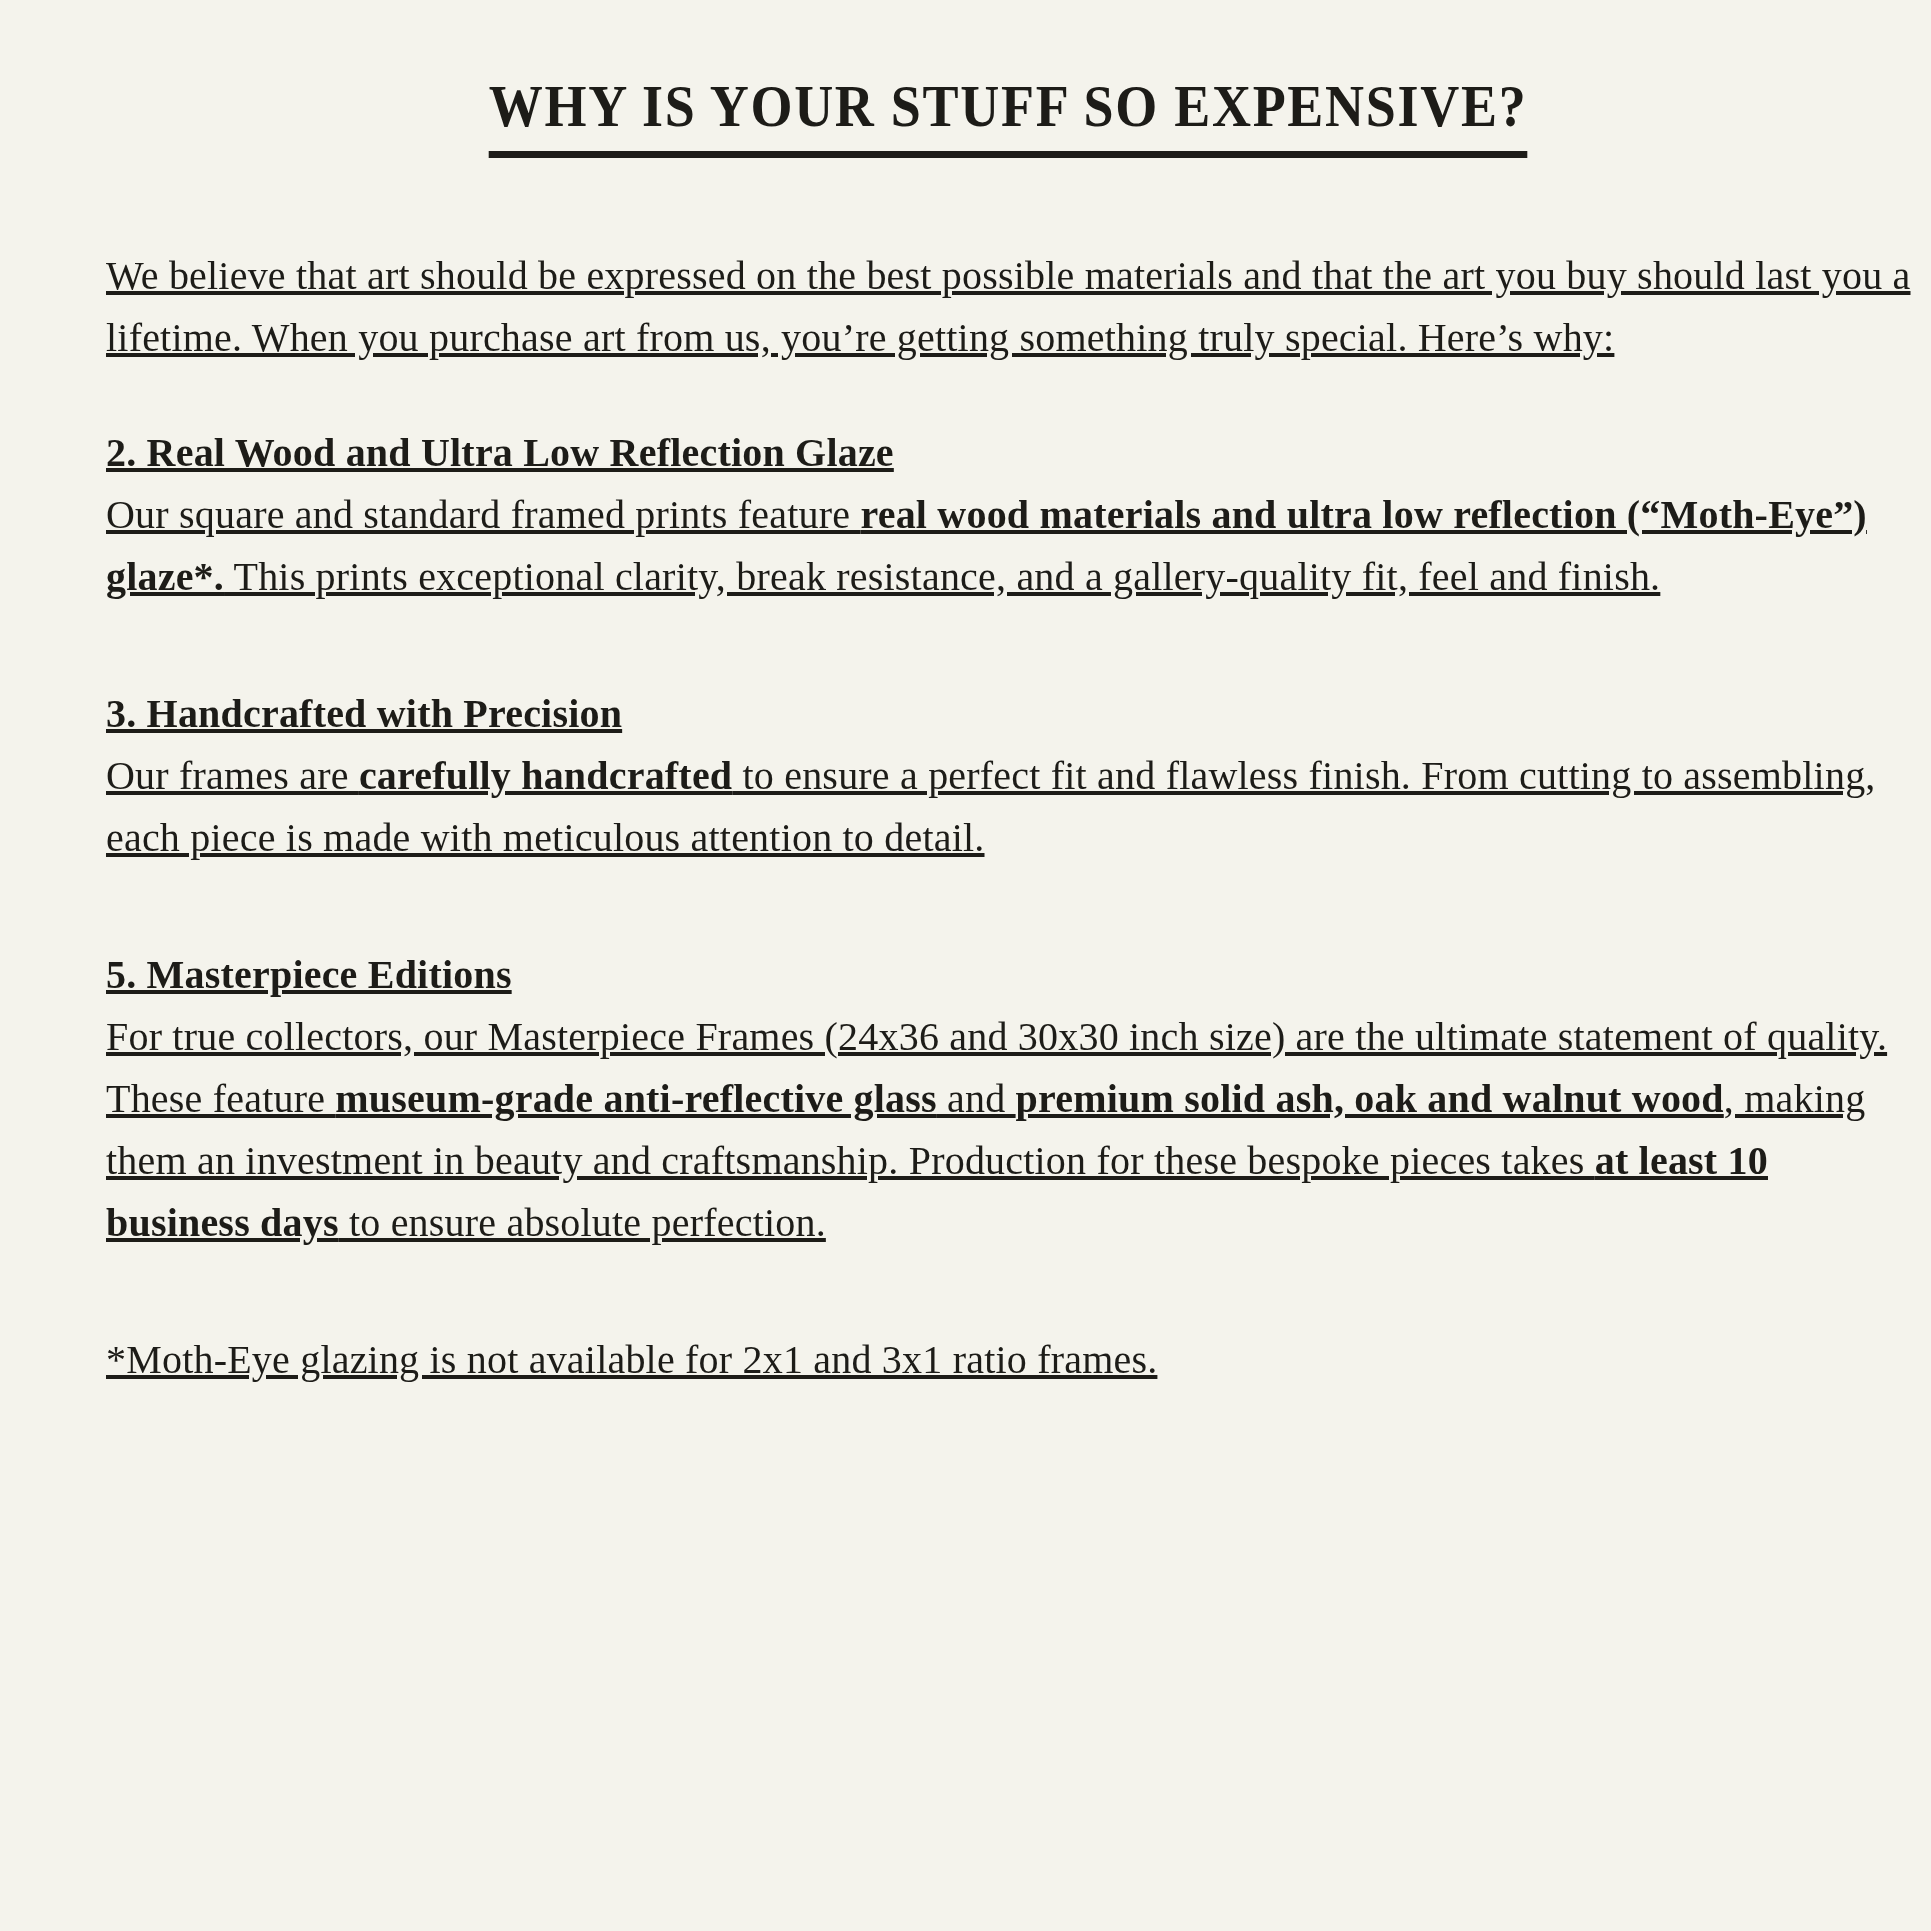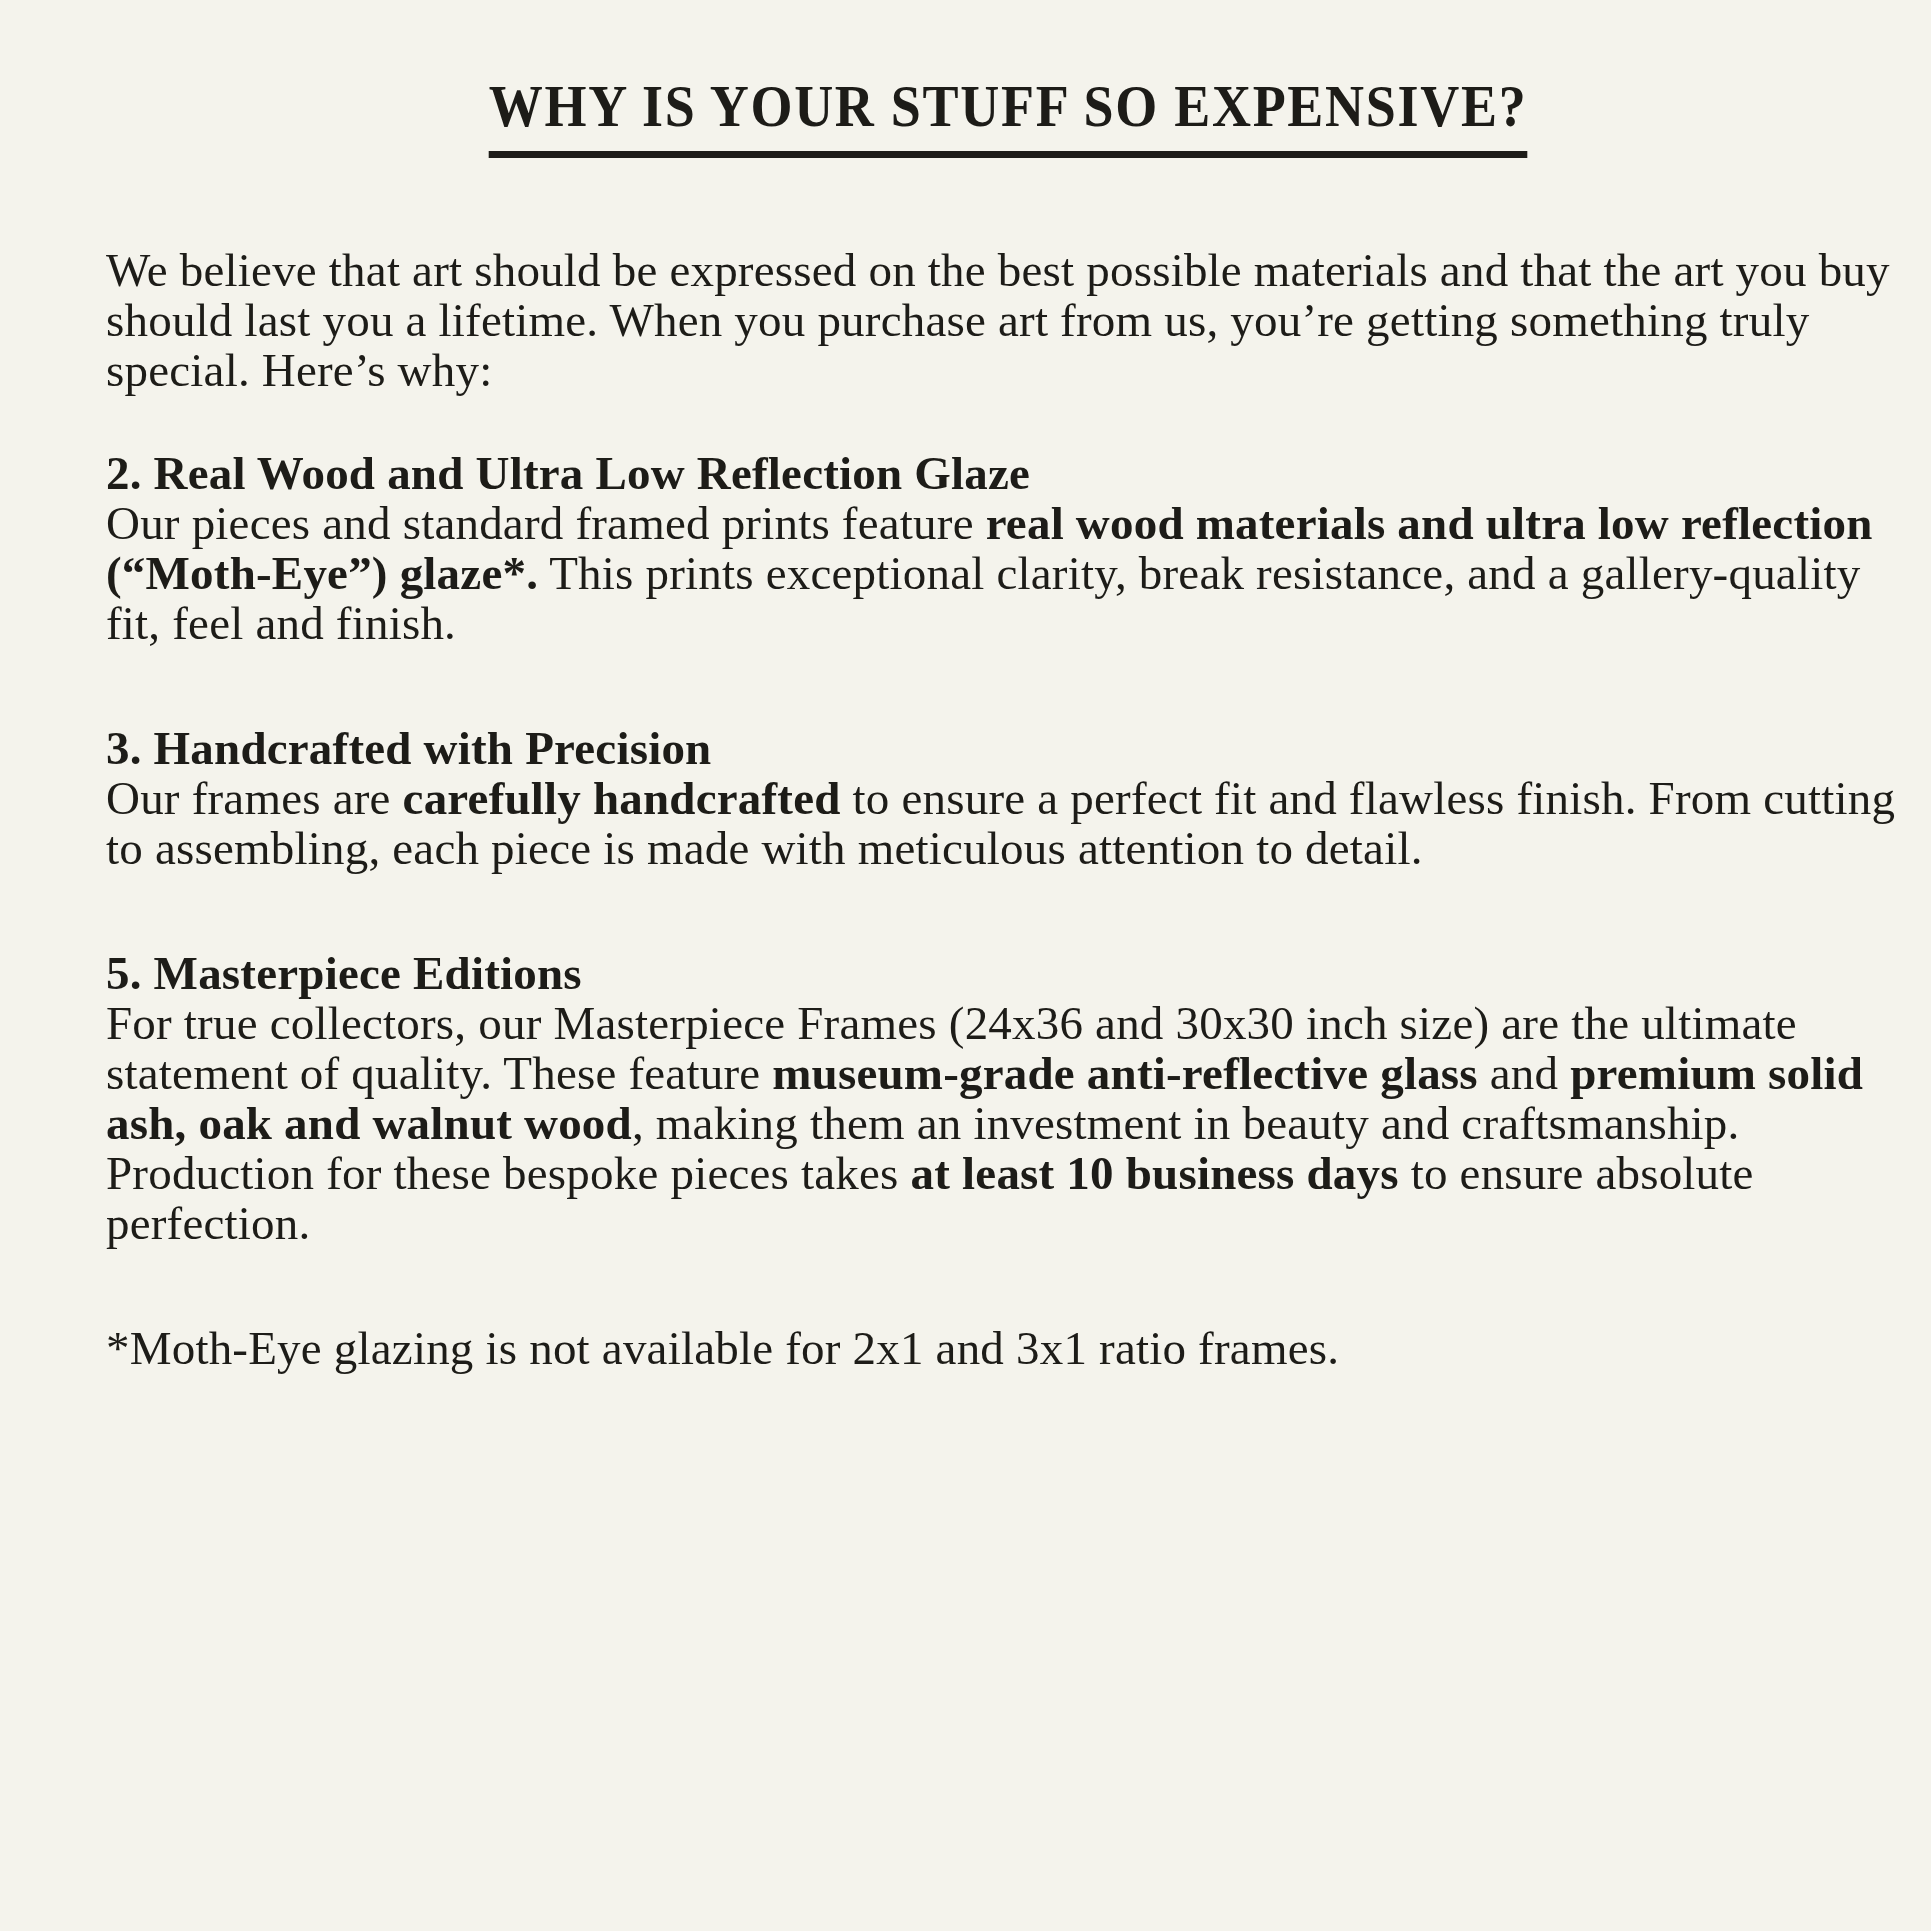--- a/index.html
+++ b/index.html
@@ -31,24 +31,25 @@
     font-weight: bold;
     letter-spacing: 1.9px;
     line-height: 1.15;
     padding-bottom: 9.7px;
     border-bottom: 7.7px solid var(--fg);
     white-space: nowrap;
     transform: scaleX(0.9);
     transform-origin: center;
   }
   .body {
-    font-size: 47px;
-    line-height: 50px;
+    font-size: 40px;
+    line-height: 62px;
     margin: 0;
     letter-spacing: 0.2px;
+    text-decoration: underline;
   }
   .intro {
     margin-bottom: 53px;
   }
   .section {
     margin-bottom: 75px;
   }
   .section-heading {
     font-weight: bold;
     display: block;
@@ -63,21 +64,21 @@
 
 <div class="page">
 
   <h1 class="title-row"><span class="title">WHY IS YOUR STUFF SO EXPENSIVE?</span></h1>
 
   <p class="body intro"><span>We believe that art should be expressed on the best possible materials and that the art you buy should last you a lifetime. When you purchase art from us, you’re getting something truly special. Here’s why:</span></p>
 
 
   <div class="section">
     <span class="body section-heading">2. Real Wood and Ultra Low Reflection Glaze</span>
-    <p class="body"><span>Our pieces and standard framed prints feature </span><b>real wood materials and ultra low reflection (“Moth-Eye”) glaze*.</b><span> This prints exceptional clarity, break resistance, and a gallery-quality fit, feel and finish.</span></p>
+    <p class="body"><span>Our square and standard framed prints feature </span><b>real wood materials and ultra low reflection (“Moth-Eye”) glaze*.</b><span> This prints exceptional clarity, break resistance, and a gallery-quality fit, feel and finish.</span></p>
   </div>
 
   <div class="section">
     <span class="body section-heading">3. Handcrafted with Precision</span>
     <p class="body"><span>Our frames are </span><b>carefully handcrafted</b><span> to ensure a perfect fit and flawless finish. From cutting to assembling, each piece is made with meticulous attention to detail.</span></p>
   </div>
 
   <div class="section">
     <span class="body section-heading">5. Masterpiece Editions</span>
     <p class="body"><span>For true collectors, our Masterpiece Frames (24x36 and 30x30 inch size) are the ultimate statement of quality. These feature </span><b>museum-grade anti-reflective glass</b><span> and </span><b>premium solid ash, oak and walnut wood</b><span>, making them an investment in beauty and craftsmanship. Production for these bespoke pieces takes </span><b>at least 10 business days</b><span> to ensure absolute perfection.</span></p>

